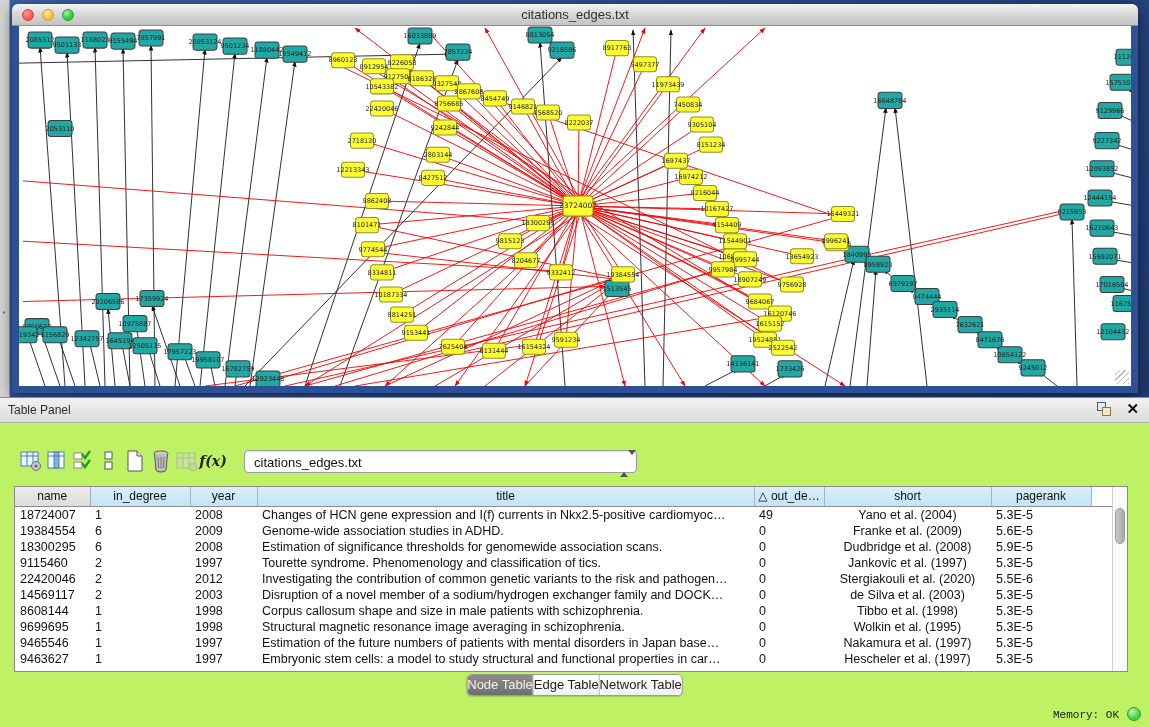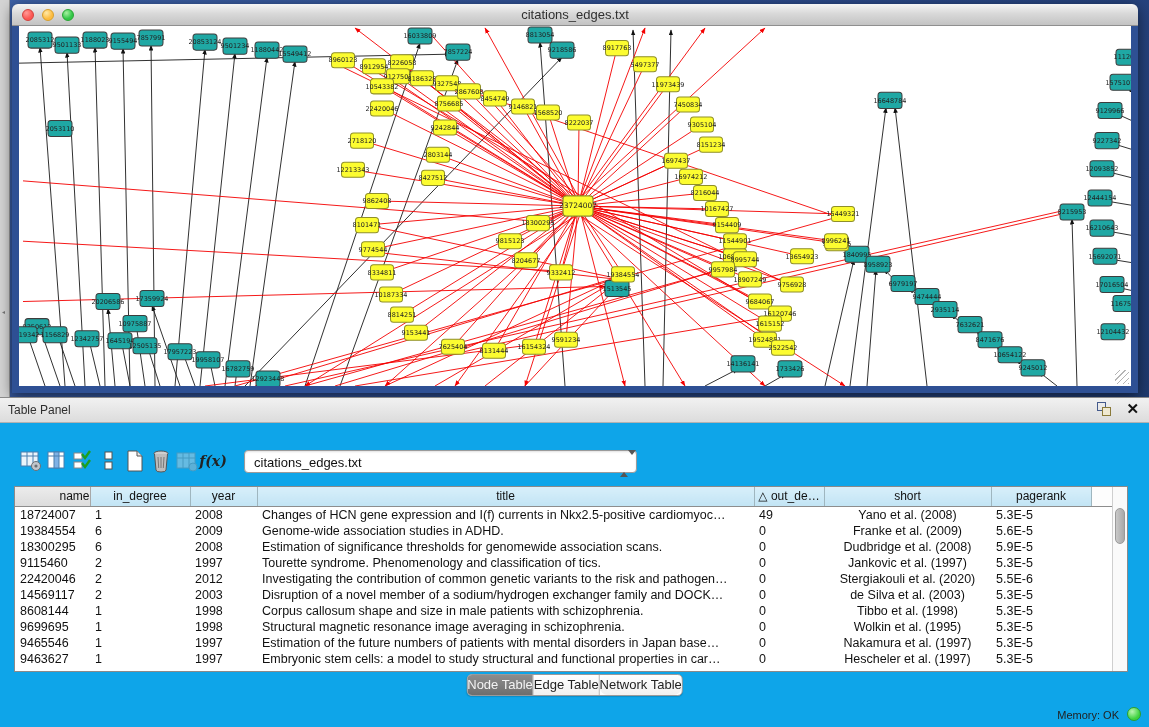--- a/index.html
+++ b/index.html
@@ -30,21 +30,21 @@
   .eb { stroke:#1b1b1b; stroke-width:0.9; }
   .er { stroke:#f40000; stroke-width:0.9; }
   .nt rect { fill:#1fa8a4; stroke:#3d3d3d; stroke-width:1; }
   .ny rect { fill:#fcfc30; stroke:#8f8f29; stroke-width:1; }
   .nh rect { fill:#fcfc30; stroke:#8f8f29; stroke-width:1.2; }
   .nl { fill:#222; font-size:6.5px; text-anchor:middle; font-family:"DejaVu Sans",sans-serif; }
   .nh .nl { font-size:7.5px; }
 
   
   .panel { position:absolute; left:0; top:397px; width:1149px; height:330px;
-    background:#0ea5e9; border-top:1px solid #898989; }
+    background:#bef264; border-top:1px solid #898989; }
   .panel-header { position:relative; height:25px;
     background:linear-gradient(#f1f1f1,#dcdcdc); border-bottom:1px solid #b2b2b2; }
   .panel-header .ph-title { position:absolute; left:8px; top:5px; font-size:12px; color:#2e2e2e; }
   .ph-icons { position:absolute; right:10px; top:3px; display:flex; gap:14px; align-items:center; }
   .float-ic { width:16px; height:16px; position:relative; }
   .float-ic .sq1 { position:absolute; left:1px; top:1px; width:9px; height:9px; border:1.5px solid #445a8c; }
   .float-ic .sq2 { position:absolute; left:6px; top:6px; width:9px; height:9px; border:1.5px solid #8a7a3a; background:#efe9d2; }
   .close-ic { font-size:15px; font-weight:bold; color:#111; line-height:16px; }
 
   .toolbar { position:absolute; left:18px; top:48px; height:30px; display:flex; align-items:center; }
@@ -58,38 +58,38 @@
     border-bottom:5px solid #555; margin-bottom:3px; }
   .combo .arrows .dn { width:0; height:0; border-left:4px solid transparent; border-right:4px solid transparent;
     border-top:5px solid #555; }
 
   .tbl-wrap { position:absolute; left:14px; top:88px; width:1114px; height:186px;
     background:#fff; border:1px solid #8a8a8a; }
   table.grid { border-collapse:collapse; table-layout:fixed; width:1097px; font-size:12.5px; color:#111; }
   table.grid th { height:19px; font-weight:normal; font-size:12px; text-align:center;
     background:linear-gradient(#d8effa,#c2e4f4); border-right:1px solid #9fb6bf; border-bottom:1px solid #8d8d8d;
     overflow:hidden; white-space:nowrap; }
-  table.grid th.first { background:linear-gradient(#ececec,#dcdcdc); border-right:1px solid #a8a8a8;text-align:right; }
+  table.grid th.first { background:linear-gradient(#ececec,#dcdcdc); border-right:1px solid #a8a8a8; }
   table.grid th.filler { background:#fdfdfd; border-right:none; }
   table.grid td { height:16px; line-height:16px; padding:0 5px; white-space:nowrap; overflow:hidden; }
   table.grid td.c { text-align:center; }
   .vscroll { position:absolute; right:0; top:0; bottom:0; width:15px; background:#fafafa; border-left:1px solid #cfcfcf; }
   .vthumb { position:absolute; left:2px; top:21px; width:10px; height:36px; border-radius:6px;
     background:linear-gradient(90deg,#c9c9c9,#a8a8a8); border:1px solid #9a9a9a; }
 
   .tabbar { position:absolute; left:50%; transform:translateX(-50%); top:276px; height:22px;
     display:flex; border:1px solid #9a9a9a; border-radius:5px; overflow:hidden;
     background:#fff; box-shadow:0 1px 1px rgba(0,0,0,.15); }
   .tab { padding:0 0; font-size:13px; line-height:20px; color:#222; background:linear-gradient(#ffffff,#f0f0f0);
     border-right:1px solid #b5b5b5; }
   .tab:last-child { border-right:none;border-radius:8px; }
   .tab.active { background:linear-gradient(#8d8d8d,#6e6e6e); color:#f3f3f3; }
 
   .statusbar { position:absolute; left:0; bottom:0; width:100%; height:24px; }
-  .mem { position:absolute; right:30px; top:6px; font-size:11px; color:#222; }
+  .mem { position:absolute; right:30px; top:6px; font-size:11px; color:#222;font-family:Liberation Mono, monospace; }
   .memdot { position:absolute; right:8px; top:4px; width:14px; height:14px; border-radius:50%;
     background:radial-gradient(circle at 35% 30%,#b8f5b0,#3ed23e 65%); border:1px solid #2d9e2d; }
 </style>
 </head>
 <body>
 
 <div class="top-region">
   <div class="left-strip">
       <div class="nub">◂</div>
     </div>
@@ -824,21 +824,21 @@
             <th class="filler"></th>
           </tr>
         </thead>
       <tbody id="body-rows">
           <tr>
             <td>18724007</td>
             <td>1</td>
             <td>2008</td>
             <td>Changes of HCN gene expression and I(f) currents in Nkx2.5-positive cardiomyoc…</td>
             <td>49</td>
-            <td class="c">Yano et al. (2008)</td>
+            <td class="c">Yano et al. (2004)</td>
             <td>5.3E-5</td>
             <td></td>
           </tr>
           <tr>
             <td>19384554</td>
             <td>6</td>
             <td>2009</td>
             <td>Genome-wide association studies in ADHD.</td>
             <td>0</td>
             <td class="c">Franke et al. (2009)</td>

